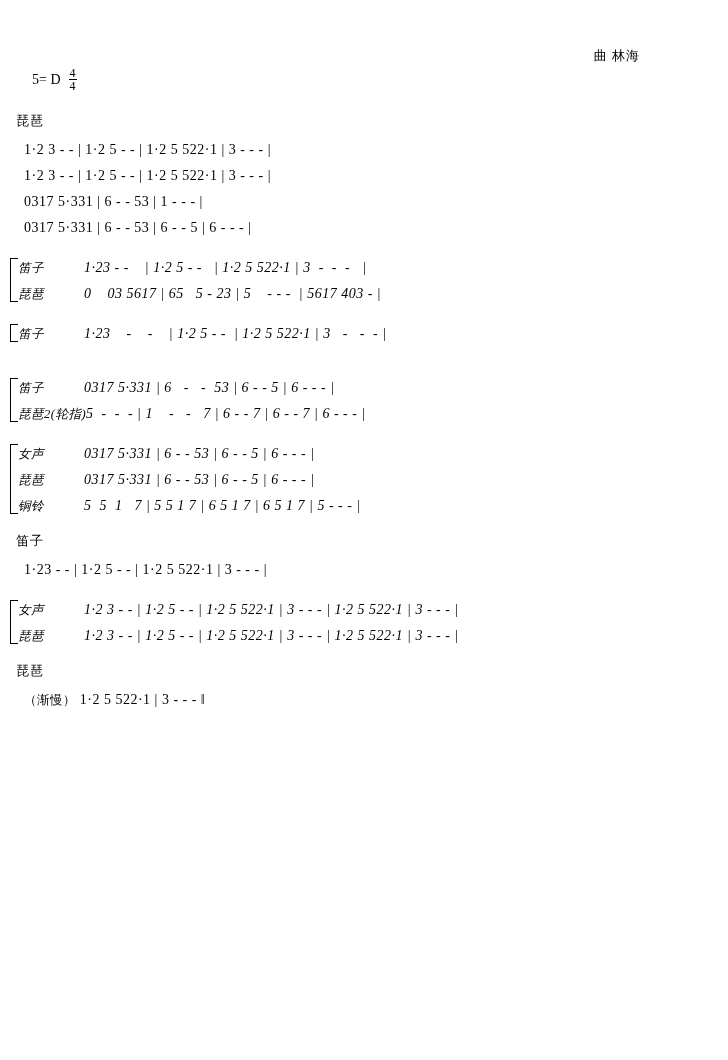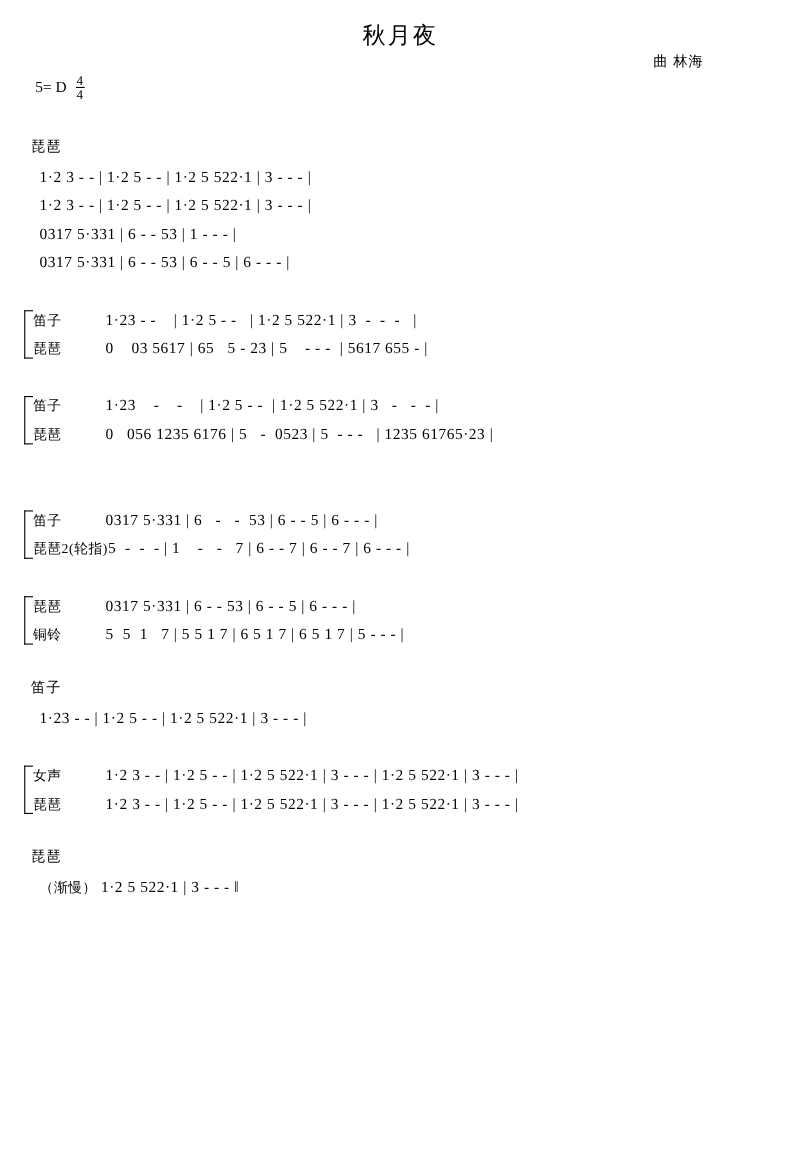--- a/index.html
+++ b/index.html
@@ -60,21 +60,21 @@
     border-bottom: 1px solid #000;
     padding: 0 1px;
   }
   .keysig .frac .den {
     display: block;
     padding: 0 1px;
   }
   
   .system {
     position: relative;
-    margin: 16px;
+    margin: 4px;
     padding: 0;
   }
   .sec-label {
     font-size: 13px;
     font-family: "Liberation Serif", serif;
     letter-spacing: 1px;
   }
   .line {
     position: relative;
     white-space: pre;
@@ -91,20 +91,21 @@
   .line .mus {
     display: inline-block;
     font-family: "Liberation Serif", serif;
     font-size: 14px;
     letter-spacing: 0.5px;
   }
   
   .grp {
     position: relative;
     padding-left: 14px;
+    font-style: italic;
   }
   .grp::before {
     content: "";
     position: absolute;
     left: 6px;
     top: 4px;
     bottom: 4px;
     width: 7px;
     border: 1.4px solid #000;
     border-right: none;
@@ -114,21 +115,20 @@
   }
   .row-gap { height: 10px; }
   .sm-gap { height: 6px; }
   .indent-2 { margin-left: 12px; }
 </style>
 </head>
 <body>
 
 <div class="page">
 
-  <h1 class="title">秋月夜</h1>
 
   <div class="composer">曲 林海</div>
 
   <div class="keysig">
     <span>5= D</span><span class="frac"><span class="num">4</span><span class="den">4</span></span>
   </div>
 
   <div id="systems" style="position:absolute; left:0; top:108px; width:728px;">
       <div class="system">
         <div class="sec-label indent-2">琵琶</div>
@@ -137,43 +137,43 @@
           <div class="line"><span class="mus">1·2 3 - - | 1·2 5 - - | 1·2 5 522·1 | 3 - - - |</span></div>
           <div class="line"><span class="mus">1·2 3 - - | 1·2 5 - - | 1·2 5 522·1 | 3 - - - |</span></div>
           <div class="line"><span class="mus">0317 5·331 | 6 - - 53 | 1 - - - |</span></div>
           <div class="line"><span class="mus">0317 5·331 | 6 - - 53 | 6 - - 5 | 6 - - - |</span></div>
         </div>
         <div class="row-gap"></div>
       </div>
       <div class="system">
         <div class="grp">
           <div class="line"><span class="lbl" style="display: inline-block; min-width: 66px;">笛子</span><span class="mus">1·23 - -    | 1·2 5 - -   | 1·2 5 522·1 | 3  -  -  -   |</span></div>
-          <div class="line"><span class="lbl" style="display: inline-block; min-width: 66px;">琵琶</span><span class="mus">0    03 5617 | 65   5 - 23 | 5    - - -  | 5617 655 - |</span></div>
+          <div class="line"><span class="lbl" style="display: inline-block; min-width: 66px;">琵琶</span><span class="mus">0    03 5617 | 65   5 - 23 | 5    - - -  | 5617 403 - |</span></div>
         </div>
         <div class="row-gap"></div>
       </div>
       <div class="system">
         <div class="grp">
           <div class="line"><span class="lbl" style="display: inline-block; min-width: 66px;">笛子</span><span class="mus">1·23    -    -    | 1·2 5 - -  | 1·2 5 522·1 | 3   -   -  - |</span></div>
-          <div class="line"><span class="lbl" style="display: inline-block; min-width: 66px;">琵琶</span><span class="mus">0   056 1235 6176 | 5   -  0523 | 5  - - -   | 1235 61765·23 |</span></div>
         </div>
         <div class="row-gap"></div>
       </div>
       <div class="system">
         <div class="row-gap"></div>
       </div>
       <div class="system">
         <div class="grp">
           <div class="line"><span class="lbl" style="display: inline-block; min-width: 66px;">笛子</span><span class="mus">0317 5·331 | 6   -   -  53 | 6 - - 5 | 6 - - - |</span></div>
           <div class="line"><span class="lbl" style="display: inline-block; min-width: 66px;">琵琶2(轮指)</span><span class="mus">5  -  -  - | 1    -   -   7 | 6 - - 7 | 6 - - 7 | 6 - - - |</span></div>
         </div>
         <div class="row-gap"></div>
       </div>
       <div class="system">
         <div class="grp">
+          <div class="line"><span class="lbl" style="display: inline-block; min-width: 66px;">女声</span><span class="mus">0317 5·331 | 6 - - 53 | 6 - - 5 | 6 - - - |</span></div>
           <div class="line"><span class="lbl" style="display: inline-block; min-width: 66px;">琵琶</span><span class="mus">0317 5·331 | 6 - - 53 | 6 - - 5 | 6 - - - |</span></div>
           <div class="line"><span class="lbl" style="display: inline-block; min-width: 66px;">铜铃</span><span class="mus">5  5  1   7 | 5 5 1 7 | 6 5 1 7 | 6 5 1 7 | 5 - - - |</span></div>
         </div>
         <div class="row-gap"></div>
       </div>
       <div class="system">
         <div class="sec-label indent-2">笛子</div>
         <div class="sm-gap"></div>
         <div class="blk">
           <div class="line"><span class="mus">1·23 - - | 1·2 5 - - | 1·2 5 522·1 | 3 - - - |</span></div>

